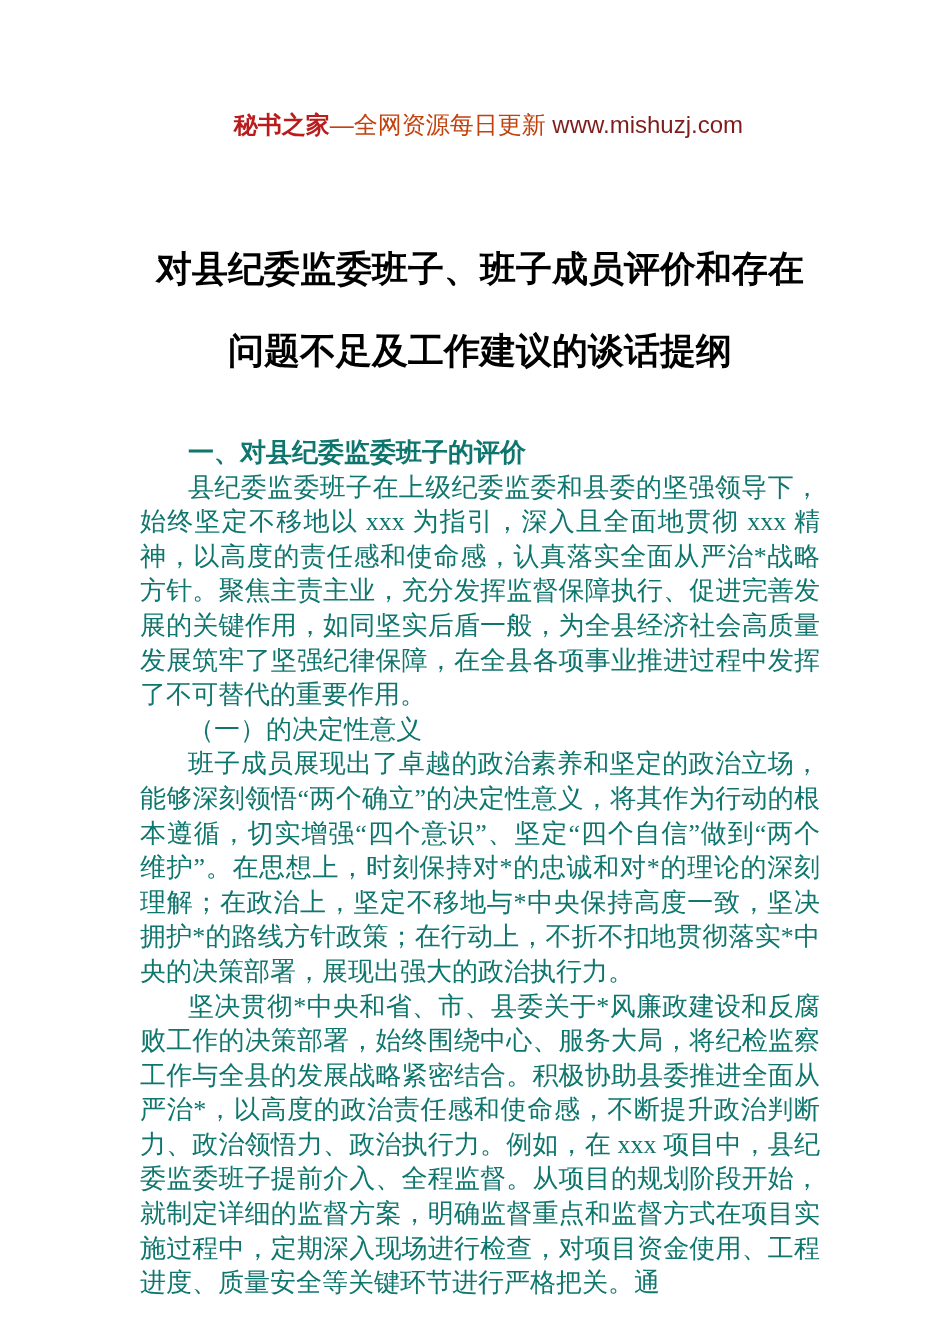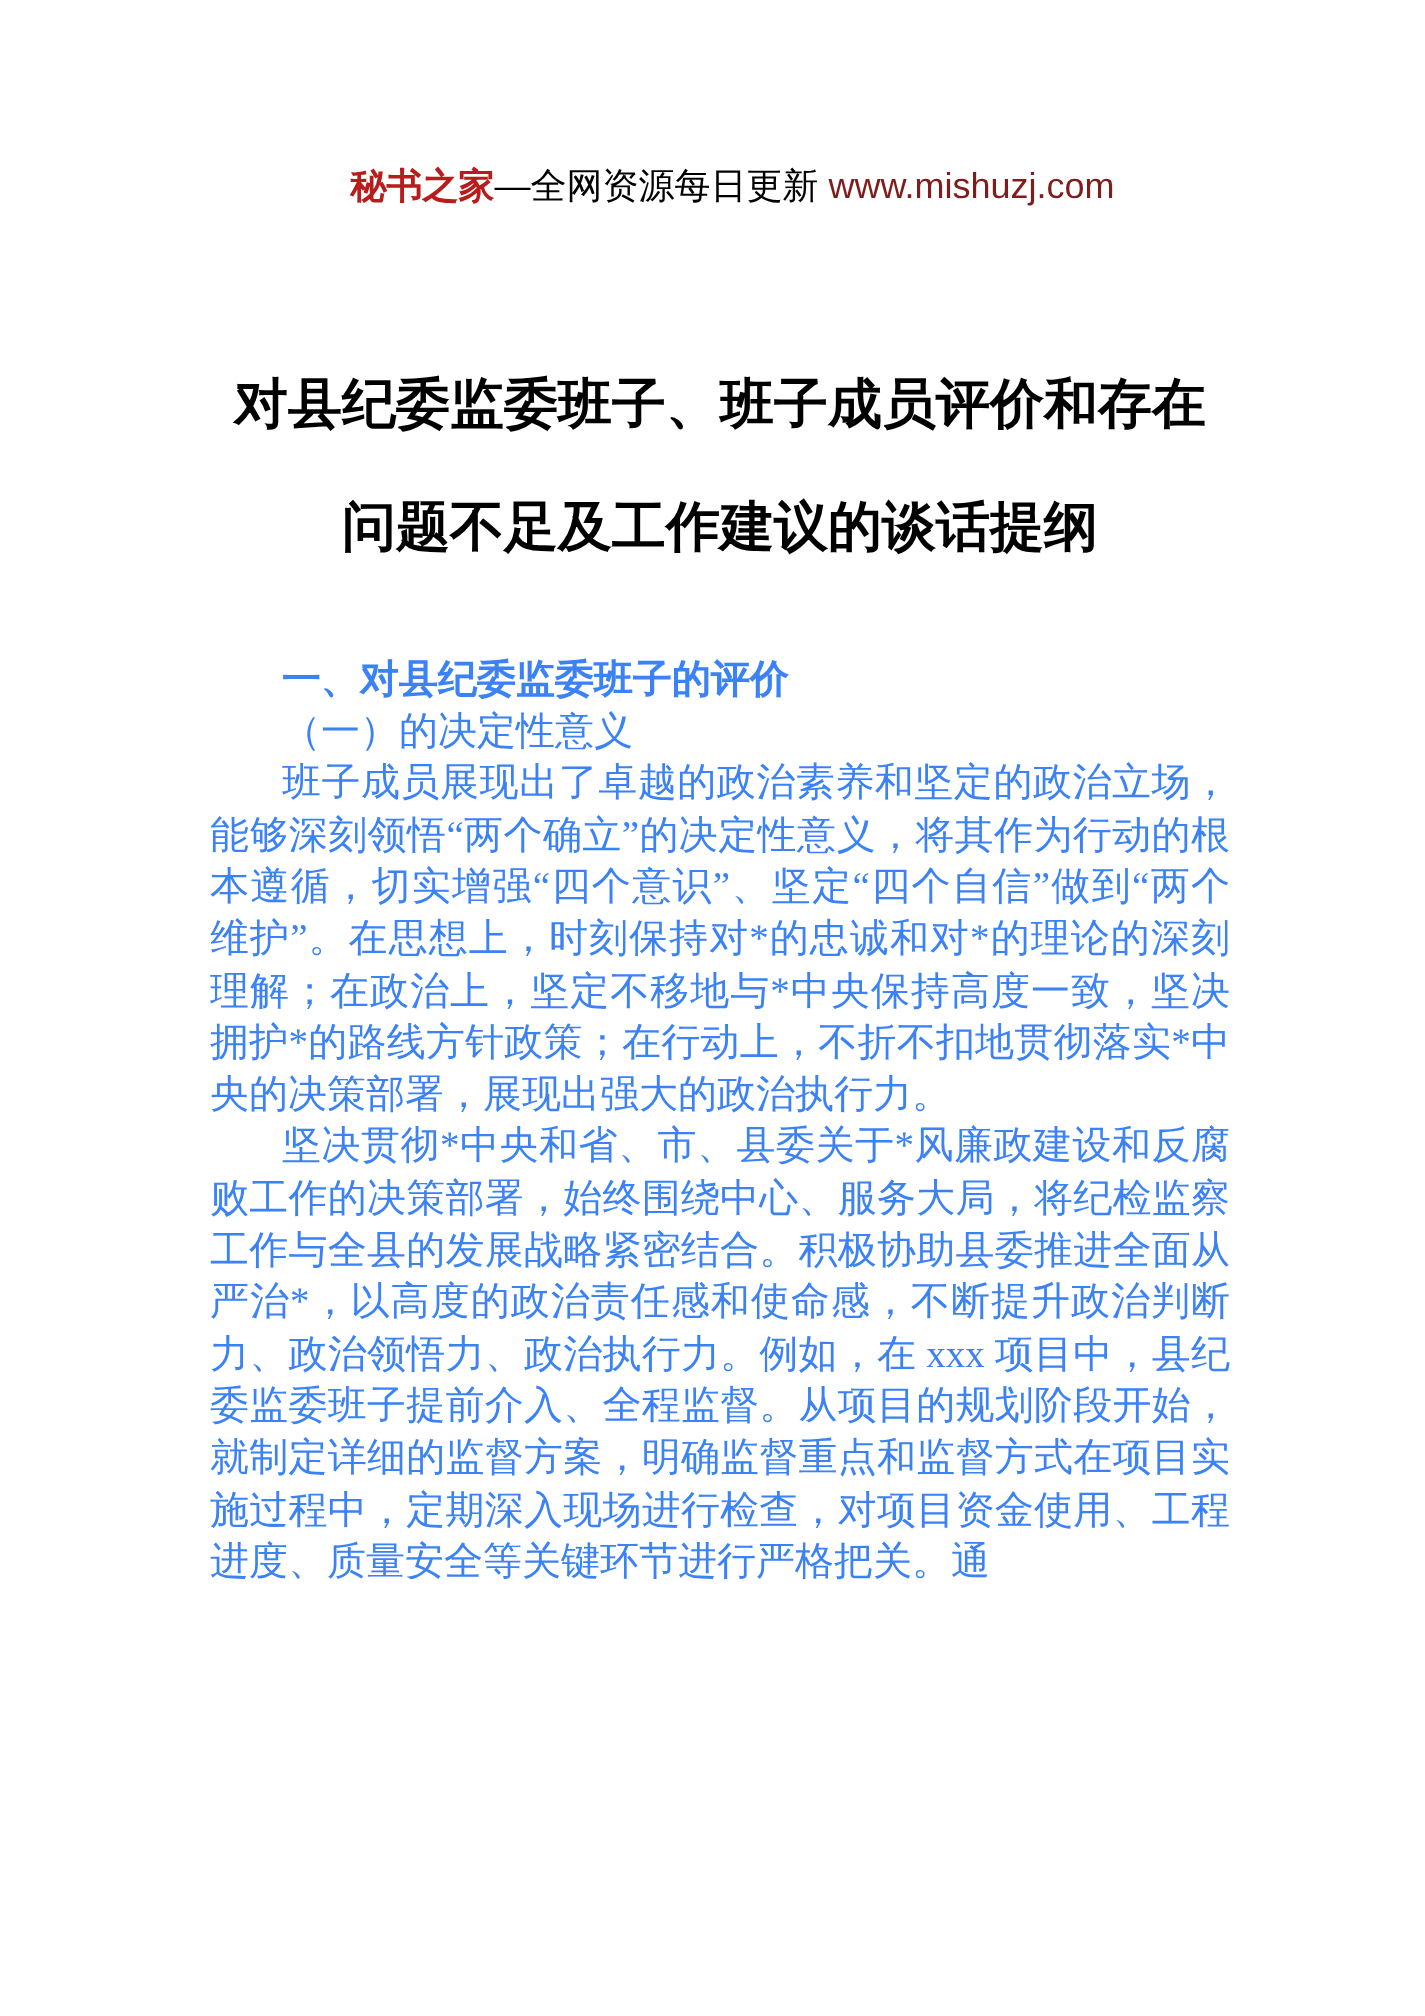--- a/index.html
+++ b/index.html
@@ -27,21 +27,21 @@
     font-size: 24px;
     line-height: 30px;
     font-family: "Liberation Sans", sans-serif;
     white-space: pre-wrap;
   }
   .site-name {
     color: #b91c1c;
     font-weight: 700;
   }
   .site-tagline {
-    color: #000000;
+    color: #c2410c;
     font-weight: 400;
   }
   .site-url {
     color: #7f1d1d;
     font-weight: 400;
     text-decoration: none;
     cursor: pointer;
   }
   
   .doc-title {
@@ -54,21 +54,21 @@
     color: #000000;
     font-family: "Liberation Sans", sans-serif;
   }
   
   .doc-body {
     width: 680px;
     margin: 44px 130px 0 140px;
     font-size: 26px;
     line-height: 34.6px;
     text-align: justify;
-    color: #3b82f6;
+    color: #0f766e;
     font-family: "Liberation Serif", sans-serif;
   }
   .para {
     margin: 0;
     padding: 0;
     text-indent: 48px;
   }
   .heading1 {
     font-weight: 700;
   }
@@ -82,18 +82,19 @@
 <div class="page">
 
   <div class="site-header">
     <span class="site-name">秘书之家</span><span class="site-tagline">—全网资源每日更新 </span><span class="site-url">www.mishuzj.com</span>
   </div>
 
   <h1 class="doc-title">对县纪委监委班子、班子成员评价和存在问题不足及工作建议的谈话提纲</h1>
 
   <div class="doc-body">
     <p class="para heading1">一、对县纪委监委班子的评价</p>
+    <p class="para">县纪委监委班子在上级纪委监委和县委的坚强领导下，始终坚定不移地以 xxx 为指引，深入且全面地贯彻 xxx 精神，以高度的责任感和使命感，认真落实全面从严治*战略方针。聚焦主责主业，充分发挥监督保障执行、促进完善发展的关键作用，如同坚实后盾一般，为全县经济社会高质量发展筑牢了坚强纪律保障，在全县各项事业推进过程中发挥了不可替代的重要作用。</p>
     <p class="para heading2">（一）的决定性意义</p>
     <p class="para">班子成员展现出了卓越的政治素养和坚定的政治立场，能够深刻领悟“两个确立”的决定性意义，将其作为行动的根本遵循，切实增强“四个意识”、坚定“四个自信”做到“两个维护”。在思想上，时刻保持对*的忠诚和对*的理论的深刻理解；在政治上，坚定不移地与*中央保持高度一致，坚决拥护*的路线方针政策；在行动上，不折不扣地贯彻落实*中央的决策部署，展现出强大的政治执行力。</p>
     <p class="para">坚决贯彻*中央和省、市、县委关于*风廉政建设和反腐败工作的决策部署，始终围绕中心、服务大局，将纪检监察工作与全县的发展战略紧密结合。积极协助县委推进全面从严治*，以高度的政治责任感和使命感，不断提升政治判断力、政治领悟力、政治执行力。例如，在 xxx 项目中，县纪委监委班子提前介入、全程监督。从项目的规划阶段开始，就制定详细的监督方案，明确监督重点和监督方式在项目实施过程中，定期深入现场进行检查，对项目资金使用、工程进度、质量安全等关键环节进行严格把关。通</p>
   </div>
 
 </div>
 
 </body></html>

